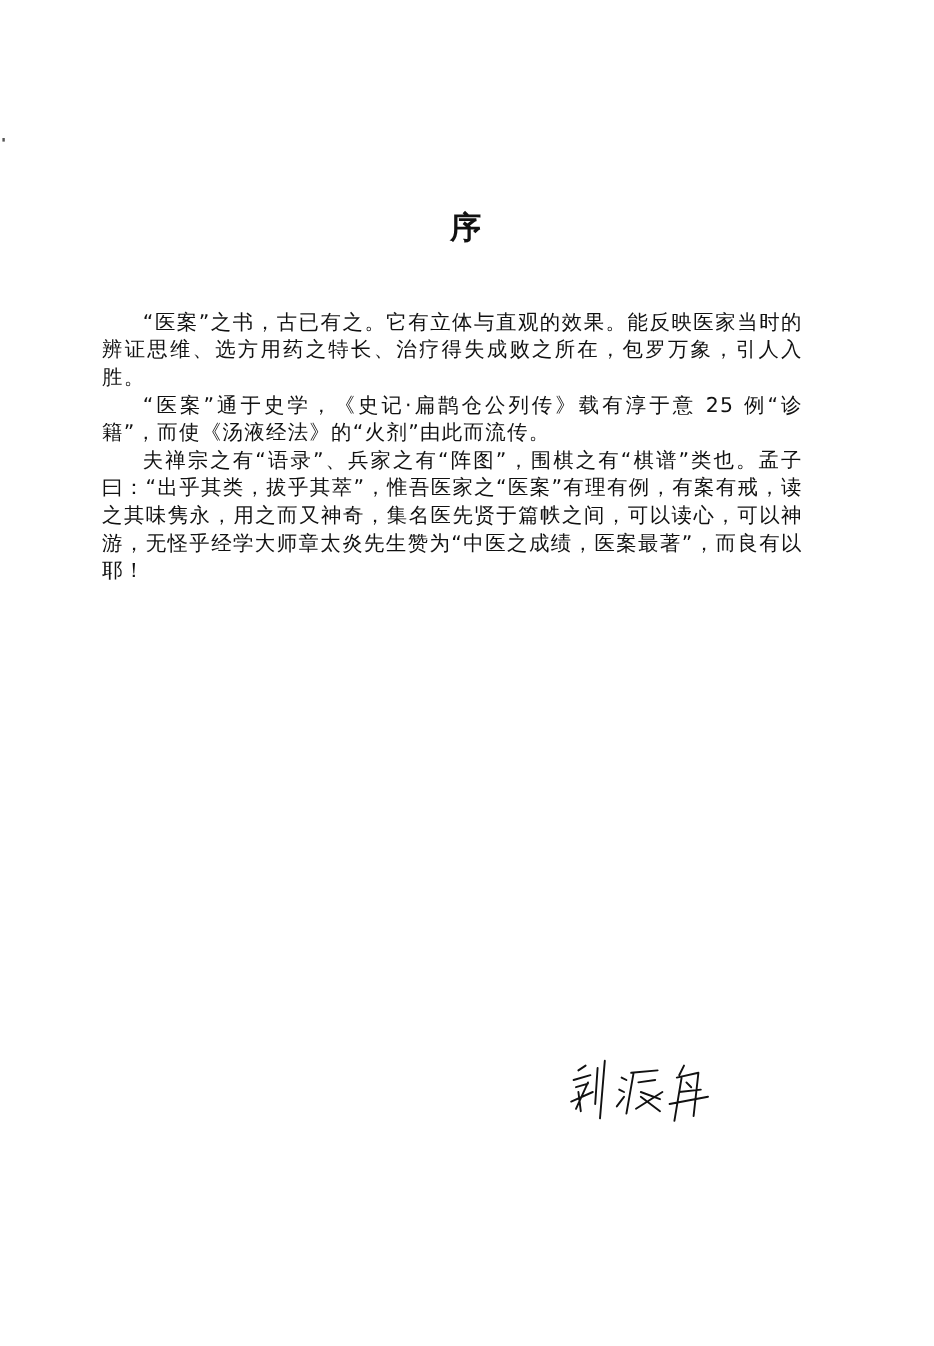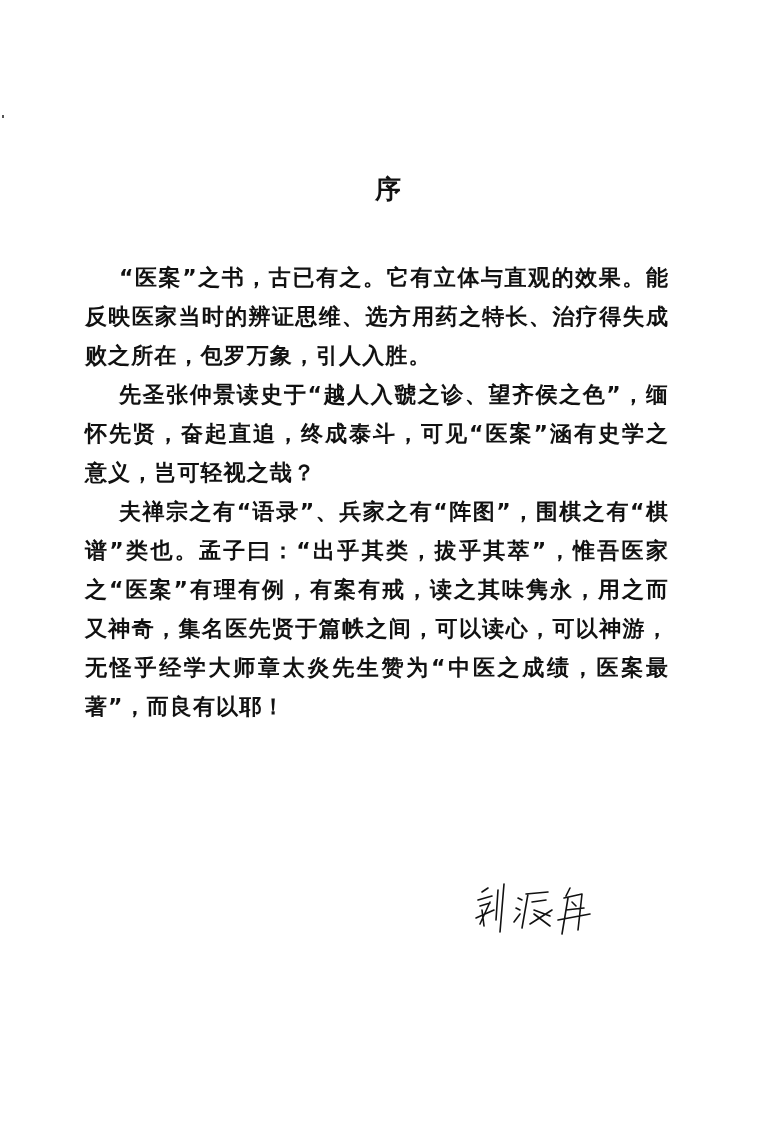--- a/index.html
+++ b/index.html
@@ -34,45 +34,45 @@
       letter-spacing: 2px;
     }
     .body-text {
       position: absolute;
       left: 85px;
       top: 258px;
       width: 584px;
     }
     .para {
       margin: 0;
-      font-size: 22px;
-      line-height: 39px;
+      font-size: 17px;
+      line-height: 23px;
       text-indent: 34px;
       text-align: justify;
       letter-spacing: 1.1px;
-      font-weight: bold;
+      font-weight: normal;
     }
     .signature {
       position: absolute;
       left: 470px;
       top: 880px;
       width: 130px;
       height: 60px;
     }
   </style>
 </head>
 <body>
 
 <div class="speck"></div>
 
 <div class="title">序</div>
 
 <div class="body-text">
   <p class="para">“医案”之书，古已有之。它有立体与直观的效果。能反映医家当时的辨证思维、选方用药之特长、治疗得失成败之所在，包罗万象，引人入胜。</p>
-  <p class="para">先圣张仲景读史于“越人入虢之诊、望齐侯之色”，缅怀先贤，奋起直追，终成泰斗，可见“医案”涵有史学之意义，岂可轻视之哉？</p>
+  <p class="para">“医案”通于史学，《史记·扁鹊仓公列传》载有淳于意 25 例“诊籍”，而使《汤液经法》的“火剂”由此而流传。</p>
   <p class="para">夫禅宗之有“语录”、兵家之有“阵图”，围棋之有“棋谱”类也。孟子曰：“出乎其类，拔乎其萃”，惟吾医家之“医案”有理有例，有案有戒，读之其味隽永，用之而又神奇，集名医先贤于篇帙之间，可以读心，可以神游，无怪乎经学大师章太炎先生赞为“中医之成绩，医案最著”，而良有以耶！</p>
 </div>
 
 <div class="signature" title="刘渡舟">
   <svg width="130" height="60" viewBox="0 0 130 60">
     <g fill="none" stroke="#111" stroke-width="1.6" stroke-linecap="round">
 
       <path d="M12 12 L18 8 M8 20 L22 16 M10 26 L20 23 M6 38 L24 30 M12 30 L14 46 M20 22 L10 44"></path>
       <path d="M28 10 L26 40 M34 4 L30 52"></path>
 

